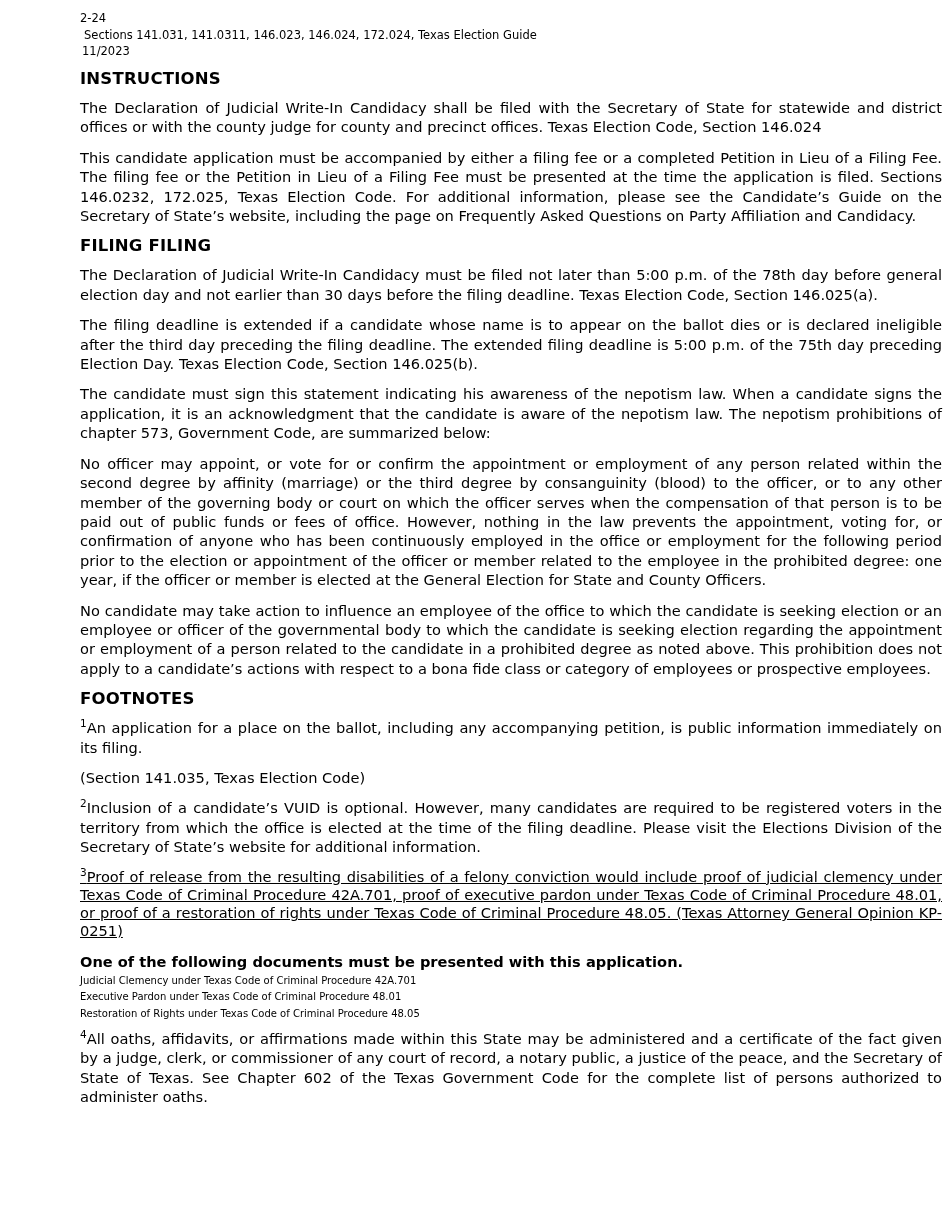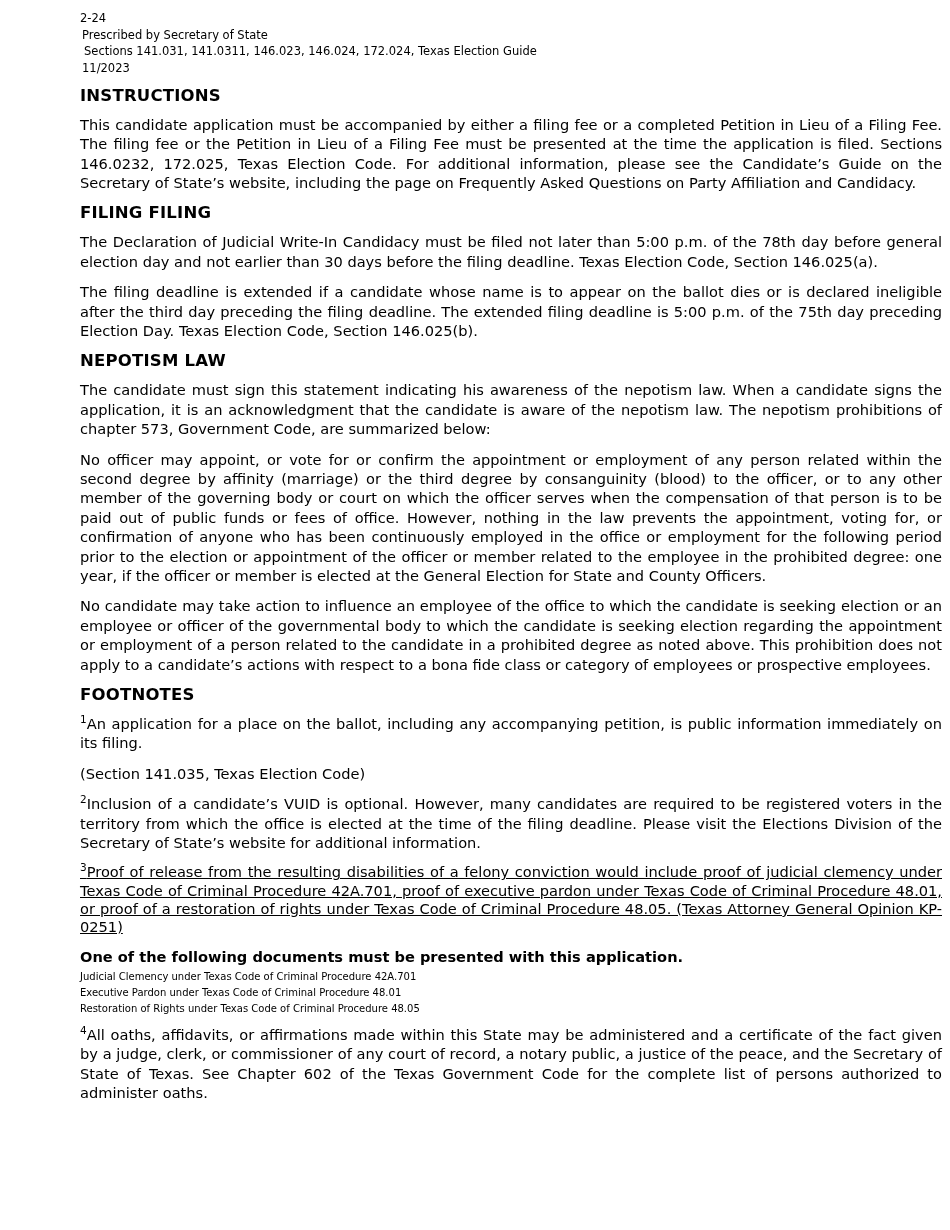--- a/index.html
+++ b/index.html
@@ -72,33 +72,32 @@
   }
   .gap-sec { height: 6px; }
 </style>
 </head>
 <body>
 
 <div class="page">
 
   <div class="header-block">
     <div class="header-line">2-24</div>
-    <div class="header-line indent1">Prescribed by Secretary of State</div>
     <div class="header-line indent2">Sections 141.031, 141.0311, 146.023, 146.024, 172.024, Texas Election Guide</div>
     <div class="header-line indent1">11/2023</div>
   </div>
 
   <div class="section-title">INSTRUCTIONS</div>
+  <p class="body-text">The Declaration of Judicial Write-In Candidacy shall be filed with the Secretary of State for statewide and district offices or with the county judge for county and precinct offices.  Texas Election Code, Section 146.024</p>
   <p class="body-text">This candidate application must be accompanied by either a filing fee or a completed Petition in Lieu of a Filing Fee.  The filing fee or the Petition in Lieu of a Filing Fee must be presented at the time the application is filed.  Sections 146.0232, 172.025, Texas Election Code.   For additional information, please see the Candidate’s Guide on the Secretary of State’s website, including the page on Frequently Asked Questions on Party Affiliation and Candidacy.</p>
 
   <div class="section-title">FILING FILING</div>
   <p class="body-text">The Declaration of Judicial Write-In Candidacy must be filed not later than 5:00 p.m. of the 78th day before general election day and not earlier than 30 days before the filing deadline.  Texas Election Code, Section 146.025(a).</p>
   <p class="body-text">The filing deadline is extended if a candidate whose name is to appear on the ballot dies or is declared ineligible after the third day preceding the filing deadline.  The extended filing deadline is 5:00 p.m. of the 75th day preceding Election Day.  Texas Election Code, Section 146.025(b).</p>
 
-  <div class="section-title">NEPOTISM LAW</div>
   <p class="body-text">The candidate must sign this statement indicating his awareness of the nepotism law.  When a candidate signs the application, it is an acknowledgment that the candidate is aware of the nepotism law.   The nepotism prohibitions of chapter 573, Government Code, are summarized below:</p>
   <p class="body-text">No officer may appoint, or vote for or confirm the appointment or employment of any person related within the second degree by affinity (marriage) or the third degree by consanguinity (blood) to the officer, or to any other member of the governing body or court on which the officer serves when the compensation of that person is to be paid out of public funds or fees of office.  However, nothing in the law prevents the appointment, voting for, or confirmation of anyone who has been continuously employed in the office or employment for the following period prior to the election or appointment of the officer or member related to the employee in the prohibited degree:  one year, if the officer or member is elected at the General Election for State and County Officers.</p>
   <p class="body-text">No candidate may take action to influence an employee of the office to which the candidate is seeking election or an employee or officer of the governmental body to which the candidate is seeking election regarding the appointment or employment of a person related to the candidate in a prohibited degree as noted above.  This prohibition does not apply to a candidate’s actions with respect to a bona fide class or category of employees or prospective employees.</p>
 
   <div class="section-title">FOOTNOTES</div>
 
   <div class="foot-note">
     <sup>1</sup><span>An application for a place on the ballot, including any accompanying petition, is public information immediately on its filing.</span>
   </div>
   <div class="foot-note">(Section 141.035, Texas Election Code)</div>

